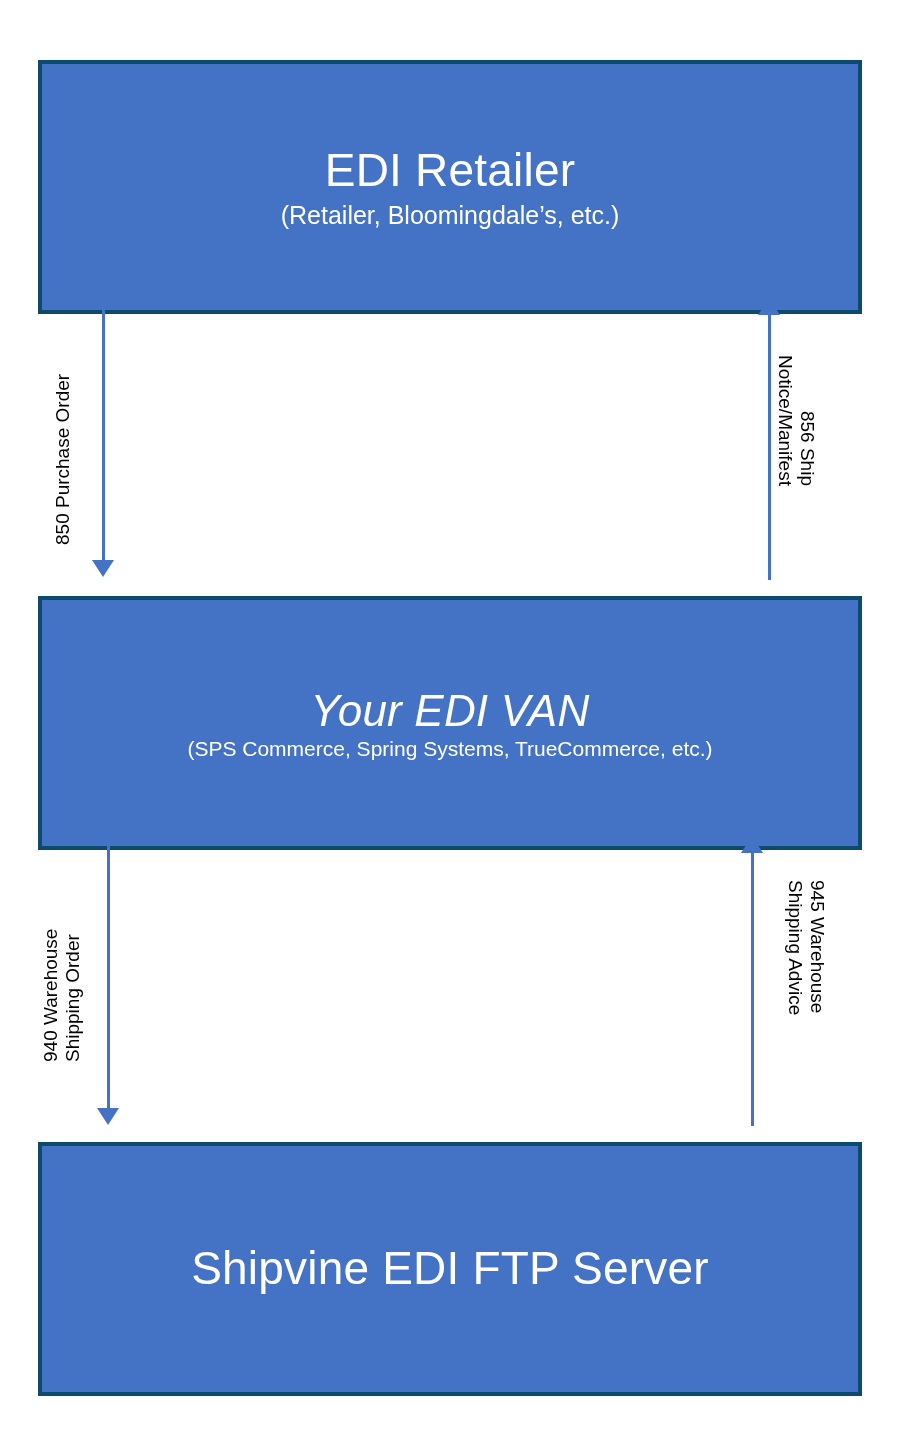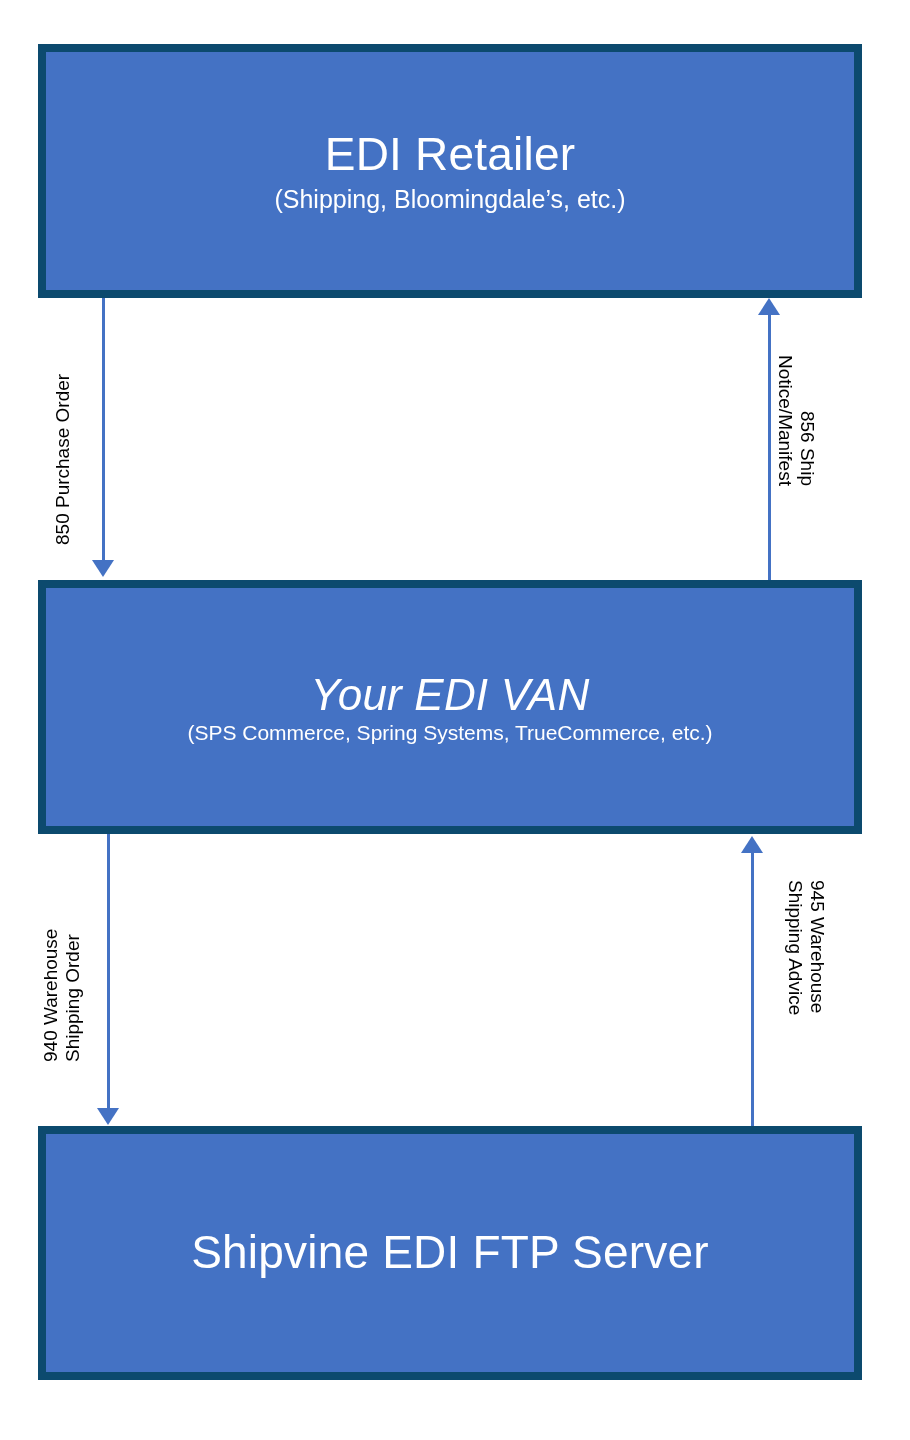--- a/index.html
+++ b/index.html
@@ -16,28 +16,29 @@
     height: 1440px;
     background: #ffffff;
     overflow: hidden;
   }
 
   
   .node {
     position: absolute;
     box-sizing: border-box;
     background: #4472C4;
-    border: 8px solid #0c4a6e;
+    border: 4px solid #0c4a6e;
     color: #ffffff;
     display: flex;
     flex-direction: column;
     align-items: center;
     justify-content: center;
     text-align: center;
     line-height: 1.12;
+    margin-top: 16px;
   }
   .node .title {
     font-size: 46px;
     font-weight: 400;
     letter-spacing: 0.2px;
     white-space: nowrap;
   }
   .node .subtitle {
     font-size: 25px;
     font-weight: 400;
@@ -111,21 +112,21 @@
 
   .edge-label .ln { display: block; }
 </style>
 </head>
 <body>
 
 <div id="canvas">
 
   <div class="node" id="node-retailer">
     <span class="title">EDI Retailer</span>
-    <span class="subtitle">(Shipping, Bloomingdale’s, etc.)</span>
+    <span class="subtitle">(Retailer, Bloomingdale’s, etc.)</span>
   </div>
 
   <div class="node" id="node-van">
     <span class="title">Your EDI VAN</span>
     <span class="subtitle">(SPS Commerce, Spring Systems, TrueCommerce, etc.)</span>
   </div>
 
   <div class="node" id="node-ftp">
     <span class="title">Shipvine EDI FTP Server</span>
   </div>

